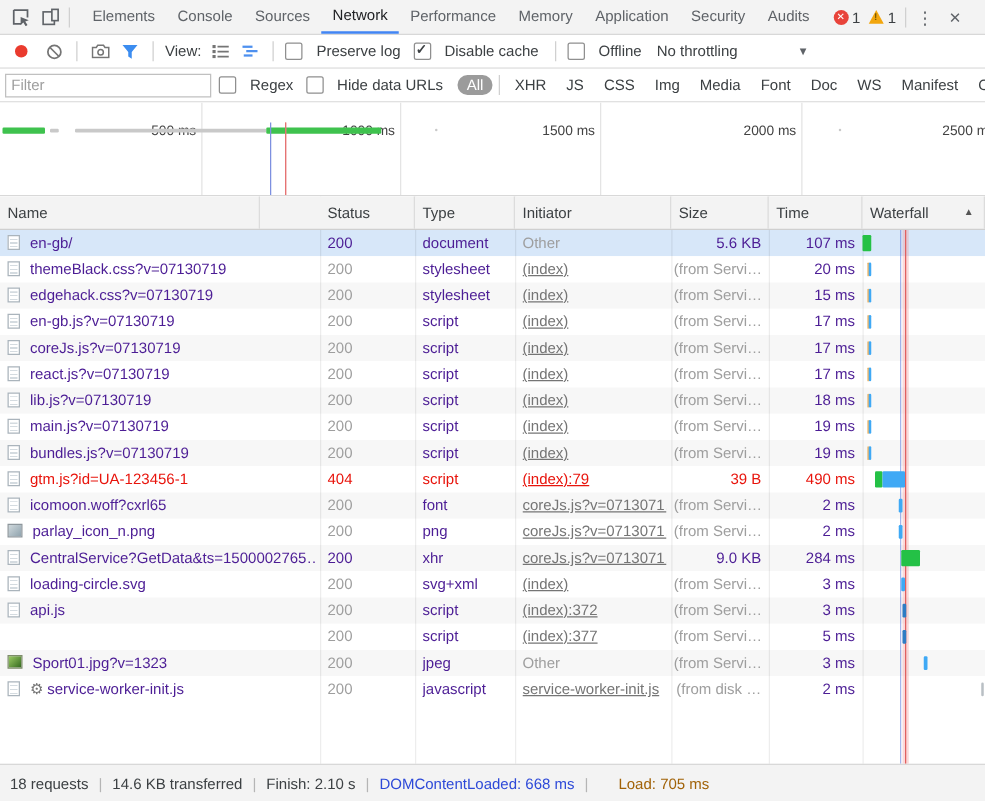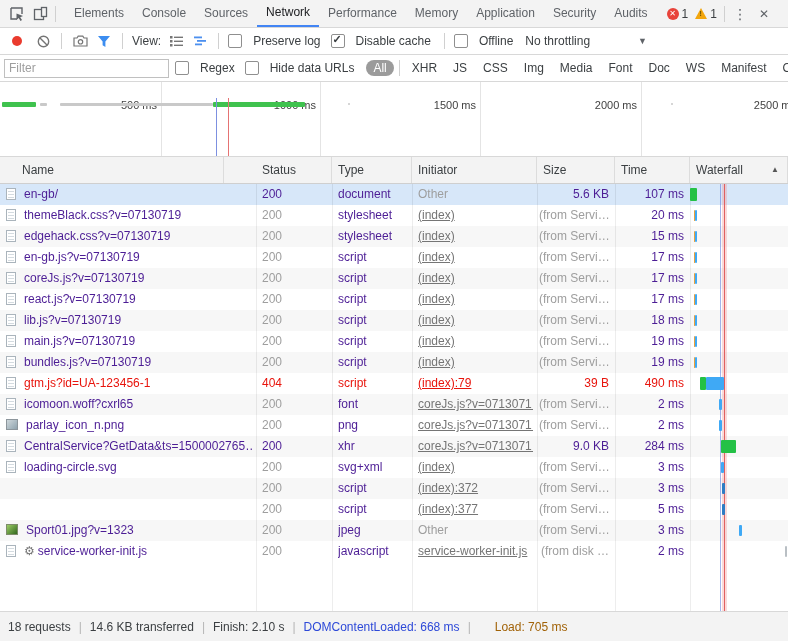--- a/index.html
+++ b/index.html
@@ -226,21 +226,21 @@
       <div class="ov-bar ov-gray" style="left: 60px; width: 153px; top: 21px; height: 3px;"></div>
       <div class="ov-bar ov-green" style="left: 213px; width: 92px; top: 20px; height: 5px;"></div>
       <div class="ov-bar ov-gray" style="left: 348px; width: 2px; top: 21px; height: 2px;"></div>
       <div class="ov-bar ov-gray" style="left: 671px; width: 2px; top: 21px; height: 2px;"></div>
       <div class="ov-line blue" style="left: 216px;"></div>
       <div class="ov-line red" style="left: 228px;"></div>
     </div>
 
   <div class="table-section">
     <div class="thead" id="thead">
-        <div class="th" style="left: 16px; width: 208px;"><span>Name</span></div>
+        <div class="th" style="left: 0px; width: 208px;"><span>Name</span></div>
         <div class="th" style="left: 256px; width: 76px;"><span>Status</span></div>
         <div class="th" style="left: 412px; width: 125px;"><span>Initiator</span></div>
         <div class="th" style="left: 332px; width: 80px;"><span>Type</span></div>
         <div class="th" style="left: 537px; width: 78px;"><span>Size</span></div>
         <div class="th" style="left: 615px; width: 75px;"><span>Time</span></div>
         <div class="th" style="left: 690px; width: 98px;"><span>Waterfall</span><span class="sort-arrow"></span></div>
       </div>
     <div class="tbody" id="tbody">
         <div class="nrow selected">
           <div class="cell c-dark" style="left: 5px; width: 248px;"><span class="file-icon"></span><span>en-gb/</span></div>
@@ -371,20 +371,21 @@
         <div class="nrow">
           <div class="cell c-dark" style="left: 5px; width: 248px;"><span class="file-icon"></span><span>loading-circle.svg</span></div>
           <div class="cell c-muted" style="left: 262px; width: 68px;">200</div>
           <div class="cell c-dark" style="left: 338px; width: 72px;">svg+xml</div>
           <div class="cell" style="left: 418px; width: 115px;"><span class="ini-link">(index)</span></div>
           <div class="cell c-muted" style="left: 539px; width: 70px; text-align: right;">(from Servi…</div>
           <div class="cell c-dark" style="left: 617px; width: 67px; text-align: right;">3 ms</div>
           <div class="wf-seg wf-blue" style="left: 721px; width: 3px; top: 5px; height: 11px;"></div>
         </div>
         <div class="nrow">
+          <div class="cell c-dark" style="left: 5px; width: 248px;"><span class="file-icon"></span><span>api.js</span></div>
           <div class="cell c-muted" style="left: 262px; width: 68px;">200</div>
           <div class="cell c-dark" style="left: 338px; width: 72px;">script</div>
           <div class="cell" style="left: 418px; width: 115px;"><span class="ini-link">(index):372</span></div>
           <div class="cell c-muted" style="left: 539px; width: 70px; text-align: right;">(from Servi…</div>
           <div class="cell c-dark" style="left: 617px; width: 67px; text-align: right;">3 ms</div>
           <div class="wf-seg wf-darkblue" style="left: 722px; width: 3px; top: 5px; height: 11px;"></div>
         </div>
         <div class="nrow">
           <div class="cell c-muted" style="left: 262px; width: 68px;">200</div>
           <div class="cell c-dark" style="left: 338px; width: 72px;">script</div>

